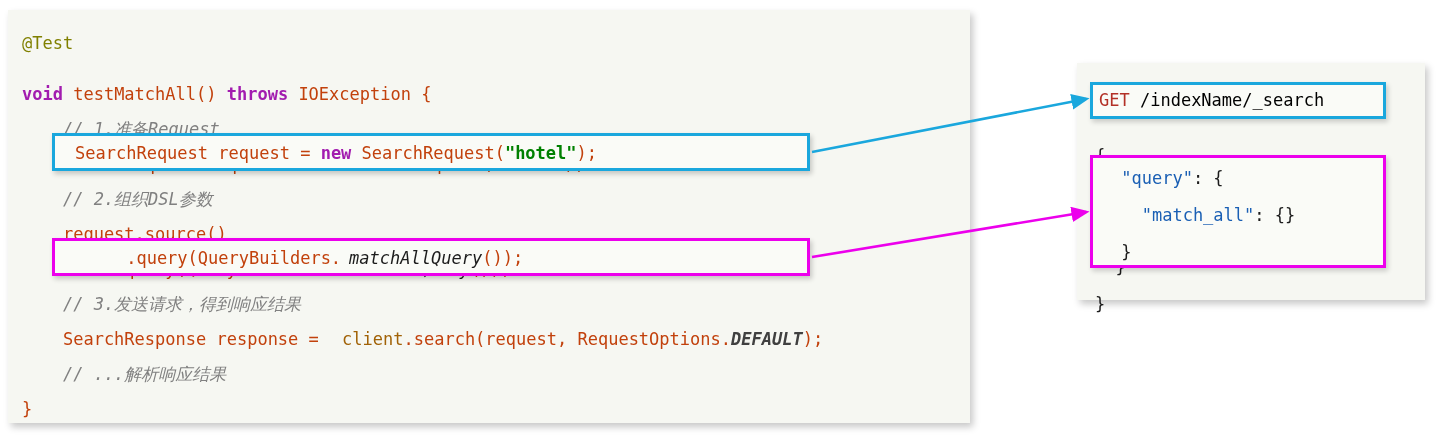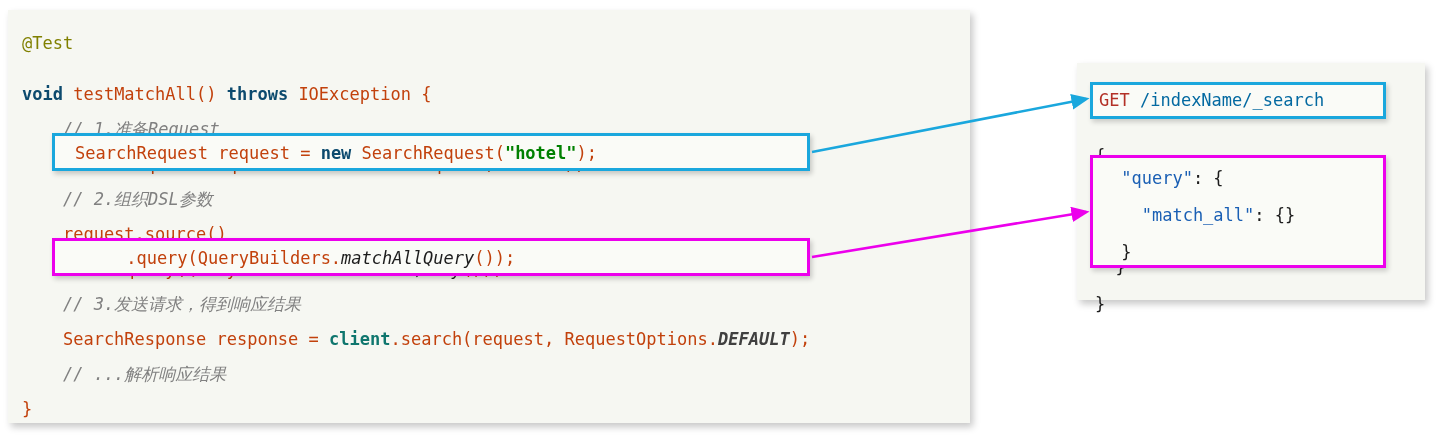--- a/index.html
+++ b/index.html
@@ -42,25 +42,25 @@
   }
   .cline {
     height: 35px;
     padding-left: 14px;
     white-space: pre;
   }
   .cline.l0 { padding-top: 16px; height: 51px; }
 
   
   .t-anno   { color: #808000; margin-top: 19px; }
-  .t-kw     { color: #0c4a6e; font-weight: bold; }
+  .t-kw     { color: #a21caf; font-weight: bold; }
   .t-str    { color: #008000; font-weight: bold; }
-  .t-field  { color: #0f766e; font-weight: bold; }
+  .t-field  { color: #a16207; font-weight: normal; margin-left: 13px; }
   .t-static { color: #404040; font-weight: bold; font-style: italic; }
-  .t-meth   { color: #1c1c1c; font-style: italic; }
+  .t-meth   { color: #1c1c1c; font-style: italic; margin-left: 8px; }
   .t-cmt    { color: #808080; font-style: italic; margin-top: 24px; }
   .t-plain  { color: #c2410c; }
 
   
   .hl-box {
     position: absolute;
     box-sizing: border-box;
     background: #fafbf7;
     box-shadow: 2px 3px 5px rgba(0,0,0,0.20);
     font-family: "DejaVu Sans Mono", "Liberation Mono", monospace;
@@ -98,21 +98,21 @@
     width: 100%; height: 100%;
     font-family: "DejaVu Sans Mono", "Liberation Mono", monospace;
     font-size: 17px;
     line-height: 37px;
     color: #1c1c1c;
     white-space: pre;
   }
   .dline { height: 37px; padding-left: 18px; white-space: pre; }
   .dline.d0 { padding-top: 19px; height: 56px; }
   .j-verb { color: #b33127; text-align: right; }
-  .j-path { color: #0369a1; }
+  .j-path { color: #000000; }
   .j-key  { color: #1a5fb4; }
   .j-pun  { color: #1c1c1c; }
 
   #dsl-get-box {
     position: absolute;
     left: 1090px;
     top: 82px;
     width: 296px;
     height: 37px;
     box-sizing: border-box;

